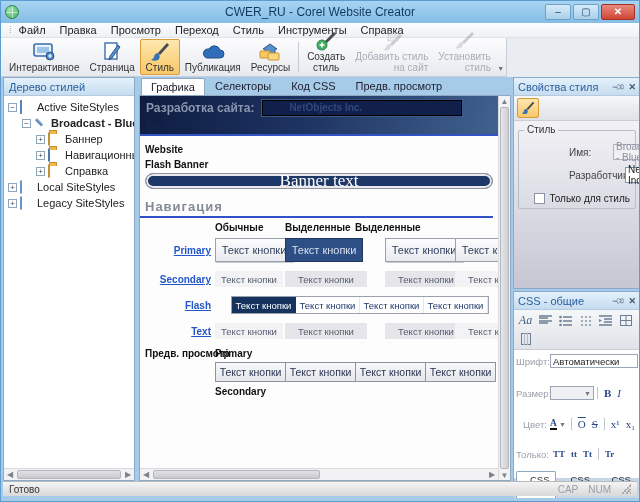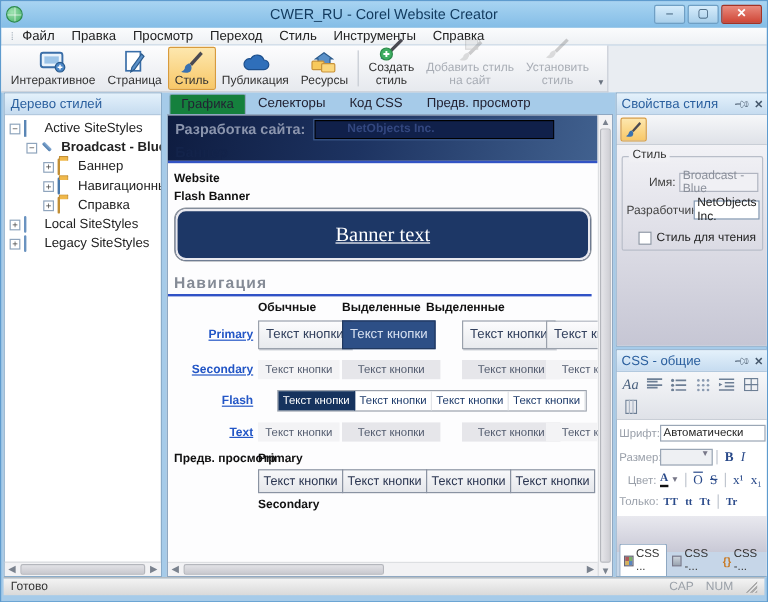--- a/index.html
+++ b/index.html
@@ -31,21 +31,21 @@
 
   
   .toolbar { height:39px; flex:0 0 39px; background:#e9edf2; display:flex; align-items:stretch; }
   .tb-block { display:flex; align-items:stretch; background:linear-gradient(#fdfdfe,#e6e9ee);
               border:1px solid #c9ced6; border-left:none; border-top:none; padding:1px 0 1px 3px; }
   .tb-btn { display:flex; flex-direction:column; align-items:center; justify-content:flex-end;
             padding:1px 4px; min-width:40px; border:1px solid transparent; border-radius:2px; }
   .tb-btn .ico { height:22px; display:flex; align-items:center; justify-content:center; }
   .tb-btn .lbl { font-size:10px; color:#333; line-height:11px; text-align:center; white-space:pre-line; }
   .tb-btn.active { background:linear-gradient(#fde7ae,#f8c868); border-color:#d89b3c; }
-  .tb-btn.disabled .lbl { color:#a8adb5; }
+  .tb-btn.disabled .lbl { color:#a8adb5;text-align:right; }
   .tb-btn.disabled svg { opacity:.35; filter:grayscale(1); }
   .tb-sep { width:1px; background:#c5cad2; margin:3px 3px; }
   .tb-overflow { width:10px; display:flex; align-items:flex-end; justify-content:center;
                  color:#6a7380; font-size:8px; padding-bottom:2px; }
 
   
   .main { flex:1 1 auto; display:flex; padding:0 2px; min-height:0; }
 
   
   .tree-panel { width:132px; flex:0 0 132px; background:#fff; border:1px solid #89abc9;
@@ -78,42 +78,42 @@
              display:flex; align-items:center; }
   .sb-arrow { width:12px; height:10px; color:#7a828e; font-size:8px; display:flex; align-items:center; justify-content:center; }
   .sb-thumb-h { flex:1 1 auto; height:9px; background:linear-gradient(#e2e2e6,#c9c9cf); border:1px solid #b4b6bc; border-radius:2px; margin:0 1px; }
 
   .splitter { width:4px; flex:0 0 4px; }
 
   
   .center { width:372px; flex:0 0 372px; display:flex; flex-direction:column; min-height:0; }
   .tabstrip { height:18px; flex:0 0 18px; display:flex; align-items:flex-end; background:transparent; padding-left:2px; }
   .tab { padding:2px 9px 2px; font-size:11px; color:#223; background:transparent; border:1px solid transparent; }
-  .tab.active { background:#15803d; border:1px solid #8fa8c2; border-bottom:none; border-radius:2px 2px 0 0; }
+  .tab.active { background:#ffffff; border:1px solid #8fa8c2; border-bottom:none; border-radius:2px 2px 0 0; }
   .center-body { flex:1 1 auto; display:flex; min-height:0; border:1px solid #8fa8c2; background:#fff; }
   .doc-col { flex:1 1 auto; display:flex; flex-direction:column; min-width:0; }
   .doc { flex:1 1 auto; overflow:hidden; position:relative; background:#fdfdfe; }
 
   .band { height:40px; background:linear-gradient(105deg,#0e1c40 0%,#1d3361 45%,#41618f 100%);
           border-bottom:2px solid #3253c4; box-shadow:0 1px 0 #fff; padding:4px 6px 0; position:relative; }
   .dev-row { display:flex; align-items:center; gap:8px; }
   .dev-label { color:#8b95ad; font-weight:bold; font-size:12px; }
   .dev-box { width:200px; height:16px; background:#10204a; border:1px solid #000; outline:1px solid #3d5a8c;
              color:#33477f; font-weight:bold; font-size:10px; padding:1px 0 0 26px; }
   .band-title { position:absolute; left:6px; bottom:0; color:#13234a; font-weight:bold; font-size:12px; }
 
   .content { padding:4px 5px 0; }
   .mini-label { font-weight:bold; font-size:10px; color:#111; margin:4px 0 3px; }
   .banner-default { width:190px; height:44px; background:linear-gradient(#3a5a92,#2b4a80);
                     color:#fff; font-family:"Liberation Serif", serif; font-size:24px;
                     display:flex; align-items:center; padding-left:8px; }
-  .banner-flash { width:348px; height:45px; background:#1d3766; border:1px solid #8f959e;
+  .banner-flash { width:348px; height:16px; background:#1d3766; border:1px solid #8f959e;
                   box-shadow:inset 0 0 0 2px #e9e9ef; border-radius:10px; color:#fff;
                   font-family:"Liberation Serif", serif; font-size:17px;
-                  display:flex; align-items:center; justify-content:center;text-decoration:underline; }
+                  display:flex; align-items:center; justify-content:center; }
   .section-h { margin-top:10px; font-weight:bold; font-size:13px; letter-spacing:1px; color:#858b96;
                border-bottom:2px solid #3052c6; padding-bottom:2px; margin-left:-5px; padding-left:5px; }
 
   .nav-grid { position:relative; margin-top:4px; }
   .nav-row { display:flex; align-items:center; margin-bottom:9px; }
   .col-label { width:70px; flex:0 0 70px; text-align:right; padding-right:4px; }
   .col-hdr { font-weight:bold; font-size:10px; color:#111; }
   .c1 { width:70px; flex:0 0 70px; } .c2 { width:100px; flex:0 0 100px; }
   .c3 { width:70px; flex:0 0 70px; } .c4 { width:88px; flex:0 0 88px; }
   .link { color:#2356c6; font-weight:bold; font-size:10px; text-decoration:underline; }
@@ -149,36 +149,36 @@
   .pin { font-size:9px; transform:rotate(45deg); }
   .xbtn { font-size:9px; font-weight:bold; }
   .rp-toolbar { background:linear-gradient(#f6f7f9,#dfe2e8); border-bottom:1px solid #c9ced6; padding:2px 3px; }
   .brush-btn { width:22px; height:20px; background:linear-gradient(#fde7ae,#f8c868); border:1px solid #d89b3c;
                border-radius:2px; display:flex; align-items:center; justify-content:center; }
   .rp-body { flex:1 1 auto; background:linear-gradient(#f2f2f6,#c6c6d4); padding:4px; font-size:10px; min-height:0; }
   .groupbox { border:1px solid #b9bec9; border-radius:2px; padding:6px 3px 4px; position:relative; margin-top:5px; }
   .groupbox .gb-label { position:absolute; top:-7px; left:5px; background:linear-gradient(#f2f2f6,#f0f0f4);
                         padding:0 3px; color:#333; }
   .frm-row { display:flex; align-items:center; margin:7px 0; }
-  .frm-label { width:44px; flex:0 0 44px; text-align:right; padding-right:3px; color:#444; }
+  .frm-label { width:44px; flex:0 0 44px; padding-right:3px; color:#444;margin-left:47px; }
   .tb-input { height:16px; border:1px solid #7e93ad; background:#fff; font-size:10px; color:#222;
               display:flex; align-items:center; padding:0 2px; flex:1 1 auto; }
   .tb-input.disabled { background:#f0f0f4; border-color:#b0b4c0; color:#8a8f9a; }
   .chk-row { display:flex; align-items:center; gap:4px; justify-content:flex-end; margin-top:10px; padding-right:2px; }
   .chk { width:11px; height:11px; border:1px solid #8a93a2; background:#fff; }
 
   .css-toolbar { display:flex; flex-wrap:wrap; gap:3px; padding:3px; background:linear-gradient(#f6f7f9,#dfe2e8);
                  border-bottom:1px solid #c9ced6; }
   .css-tbtn { width:17px; height:15px; display:flex; align-items:center; justify-content:center; color:#6d7f95; }
   .aa { font-family:"Liberation Serif", serif; font-style:italic; font-size:12px; color:#4a617e; }
 
   .css-form { padding:4px 2px 0; font-size:9.5px; }
-  .css-row { display:flex; align-items:center; margin-bottom:6px; }
+  .css-row { display:flex; align-items:center; margin-bottom:18px; }
   .css-label { width:34px; flex:0 0 34px; text-align:right; color:#9aa0aa; padding-right:3px; }
-  .combo { height:14px; border:1px solid #9aa6b5; background:#fff; flex:1 1 auto; display:flex; align-items:flex-start; padding:0 2px; color:#222; }
+  .combo { height:14px; border:1px solid #9aa6b5; background:#fff; flex:1 1 auto; display:flex; align-items:center; padding:0 2px; color:#222; }
   .combo.disabled { background:#eef0f3; color:#999; width:44px; flex:0 0 44px; }
   .combo .arrow { margin-left:auto; font-size:7px; color:#778; }
   .fmt { font-family:"Liberation Serif", serif; color:#2a4a8a; font-size:11px; margin:0 3px; }
   .fmt.b { font-weight:bold; } .fmt.i { font-style:italic; }
   .vsep { width:1px; height:12px; background:#c0c6cf; margin:0 3px; }
   .colA { font-family:"Liberation Serif", serif; font-weight:bold; color:#2a4a8a; border-bottom:2px solid #111; line-height:10px; }
   .css-space { flex:1 1 auto; background:linear-gradient(#e9e9ef,#c9c9d6); }
   .rp-tabs { height:20px; flex:0 0 20px; display:flex; align-items:flex-end; background:#c6d6e8; padding:0 2px; gap:1px; }
   .rp-tab { display:flex; align-items:center; gap:2px; font-size:9.5px; color:#333; padding:2px 3px; }
   .rp-tab.active { background:#fff; border:1px solid #8fa8c2; border-bottom:none; border-radius:2px 2px 0 0; }
@@ -513,21 +513,21 @@
             <div class="frm-row">
               <span class="frm-label">Имя:</span>
               <span class="tb-input disabled">Broadcast - Blue</span>
             </div>
             <div class="frm-row">
               <span class="frm-label" style="width:56px; flex-basis:56px;">Разработчик:</span>
               <span class="tb-input">NetObjects Inc.</span>
             </div>
             <div class="chk-row">
               <span class="chk"></span>
-              <span>Стиль для чтения</span>
+              <span>Только для стиль</span>
             </div>
           </div>
         </div>
       </div>
 
       <div class="rpanel bottom">
         <div class="rp-header">
           <span>CSS - общие</span>
           <span class="hbtns">
             <span class="pin">📌︎</span>

